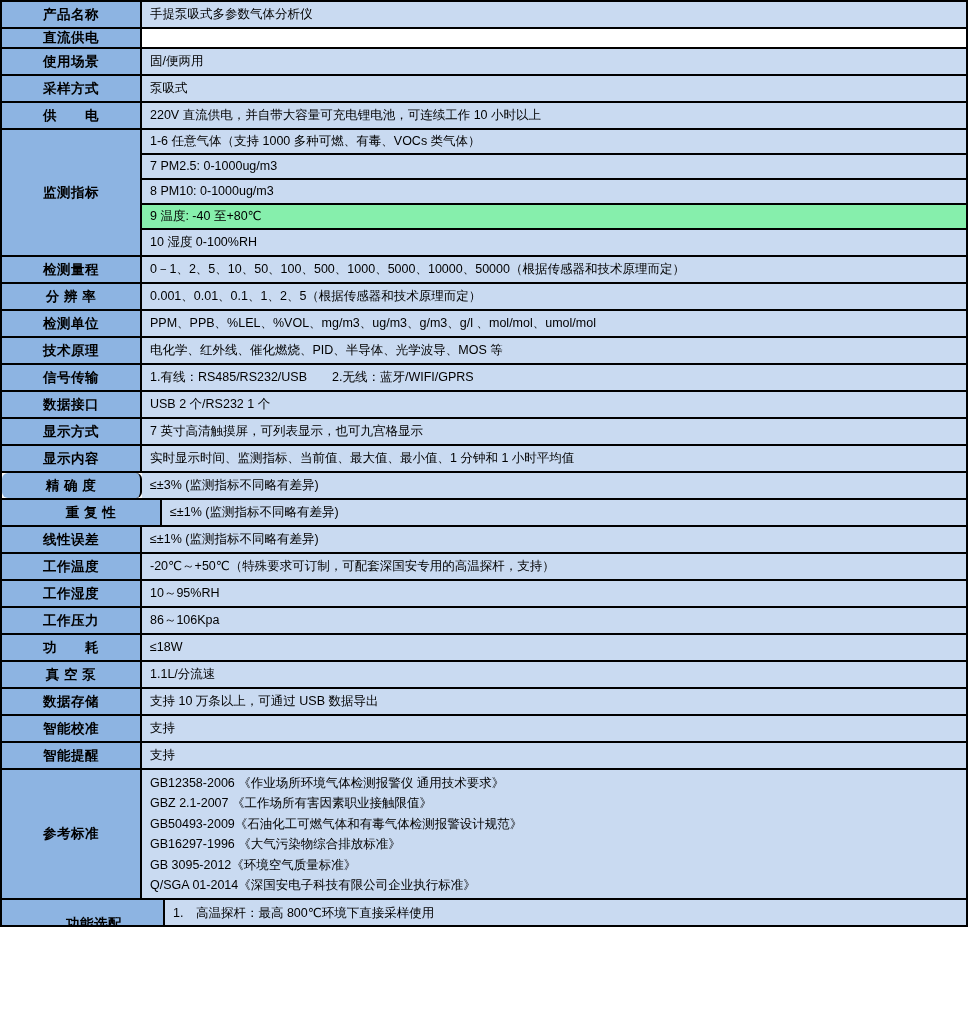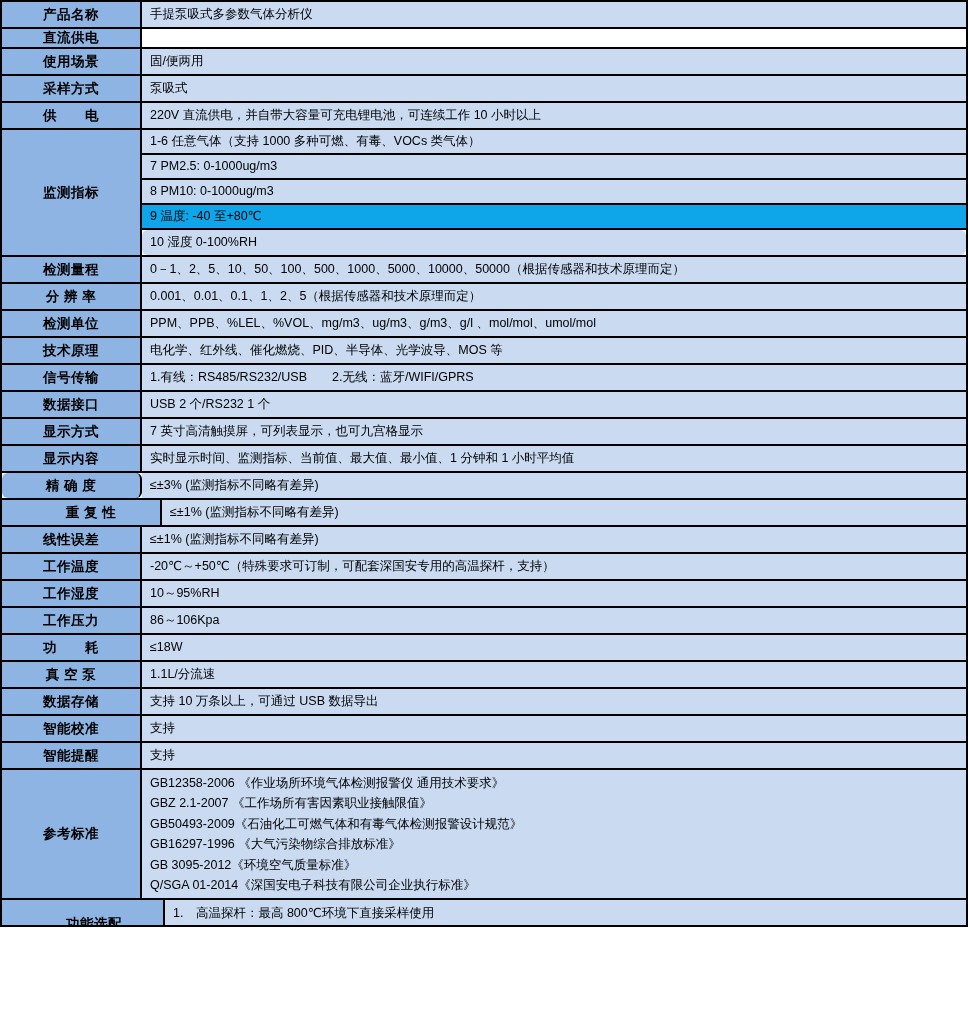--- a/index.html
+++ b/index.html
@@ -91,22 +91,22 @@
       <div class="vals">
         <div class="cell" style="background: rgb(201, 218, 241);"><div class="line">220V 直流供电，并自带大容量可充电锂电池，可连续工作 10 小时以上</div></div>
       </div>
     </div>
     <div class="row">
       <div class="label-cell" style="background: rgb(141, 180, 226);">监测指标</div>
       <div class="vals">
         <div class="cell" style="background: rgb(201, 218, 241);"><div class="line">1-6 任意气体（支持 1000 多种可燃、有毒、VOCs 类气体）</div></div>
         <div class="cell" style="background: rgb(201, 218, 241);"><div class="line">7 PM2.5: 0-1000ug/m3</div></div>
         <div class="cell" style="background: rgb(201, 218, 241);"><div class="line">8 PM10: 0-1000ug/m3</div></div>
-        <div class="cell" style="background: #0ea5e9; justify-content: center;"><div class="line">9 温度: -40 至+80℃</div></div>
-        <div class="cell" style="background: rgb(201, 218, 241); border-radius: 6px;"><div class="line">10 湿度 0-100%RH</div></div>
+        <div class="cell" style="background: #86efac; justify-content: center;"><div class="line">9 温度: -40 至+80℃</div></div>
+        <div class="cell" style="background: rgb(201, 218, 241);"><div class="line">10 湿度 0-100%RH</div></div>
       </div>
     </div>
     <div class="row">
       <div class="label-cell" style="background: rgb(141, 180, 226);">检测量程</div>
       <div class="vals">
         <div class="cell" style="background: rgb(201, 218, 241);"><div class="line">0－1、2、5、10、50、100、500、1000、5000、10000、50000（根据传感器和技术原理而定）</div></div>
       </div>
     </div>
     <div class="row">
       <div class="label-cell" style="background: rgb(141, 180, 226);">分 辨 率</div>

